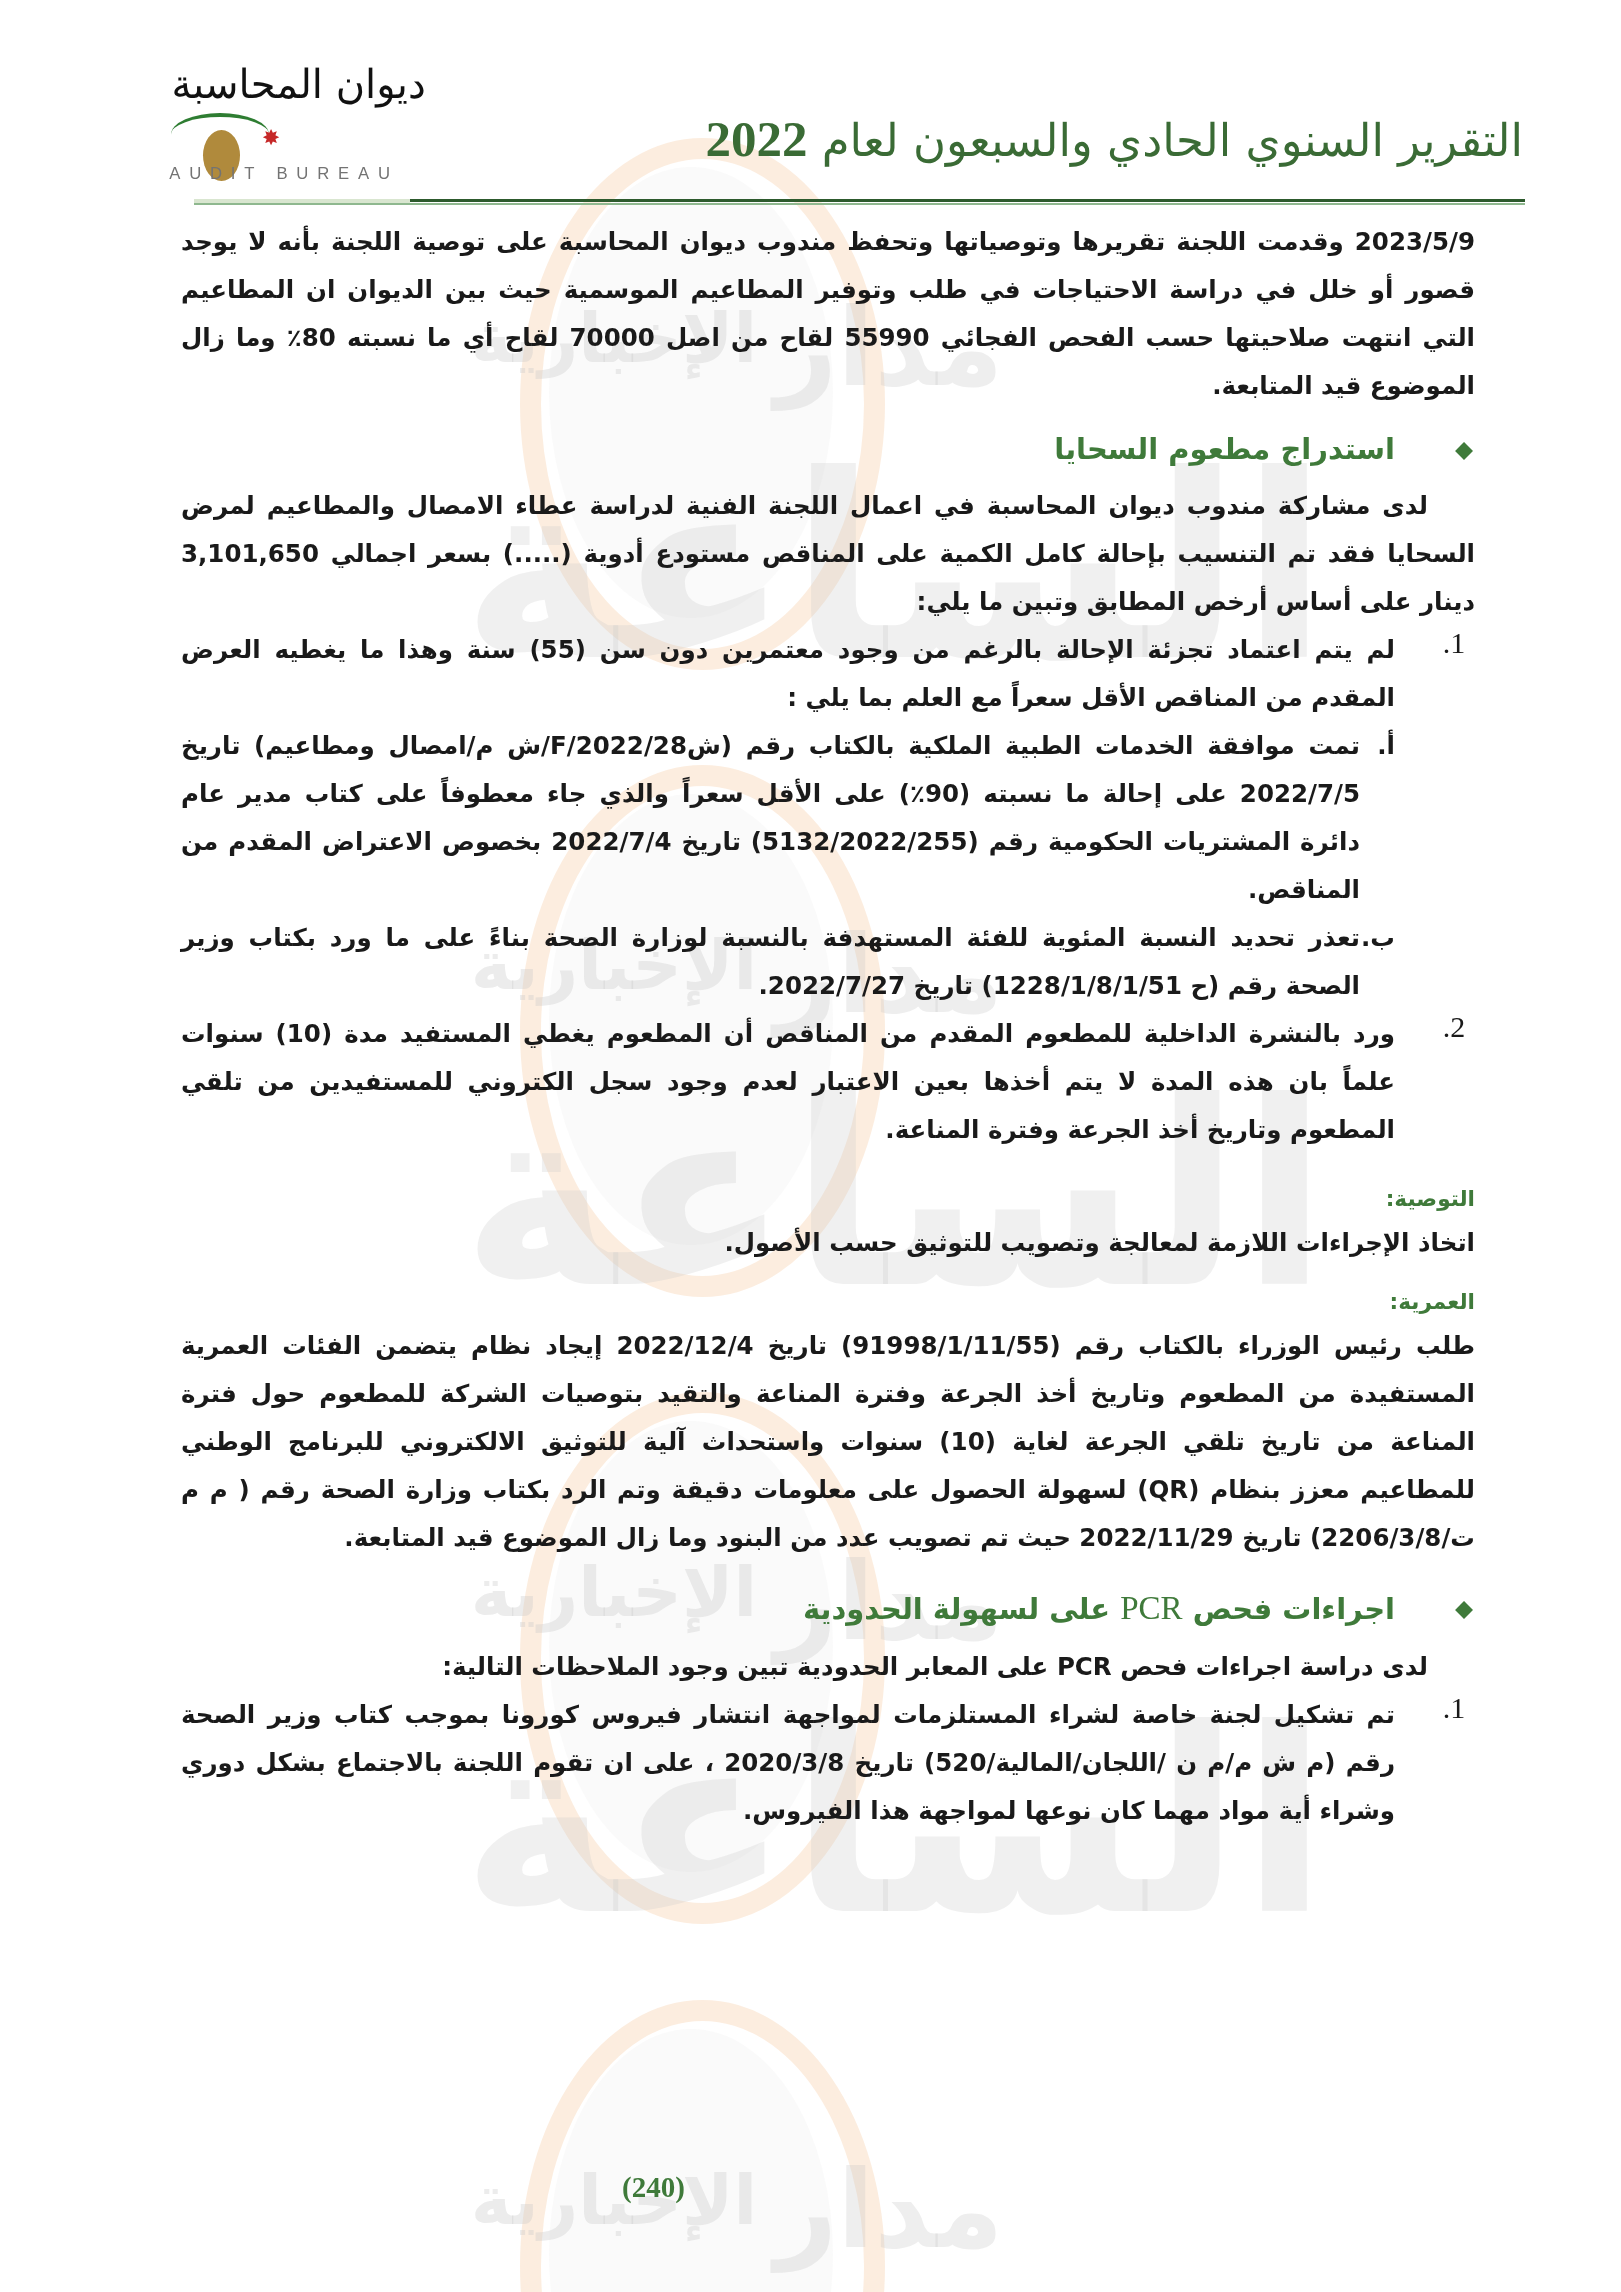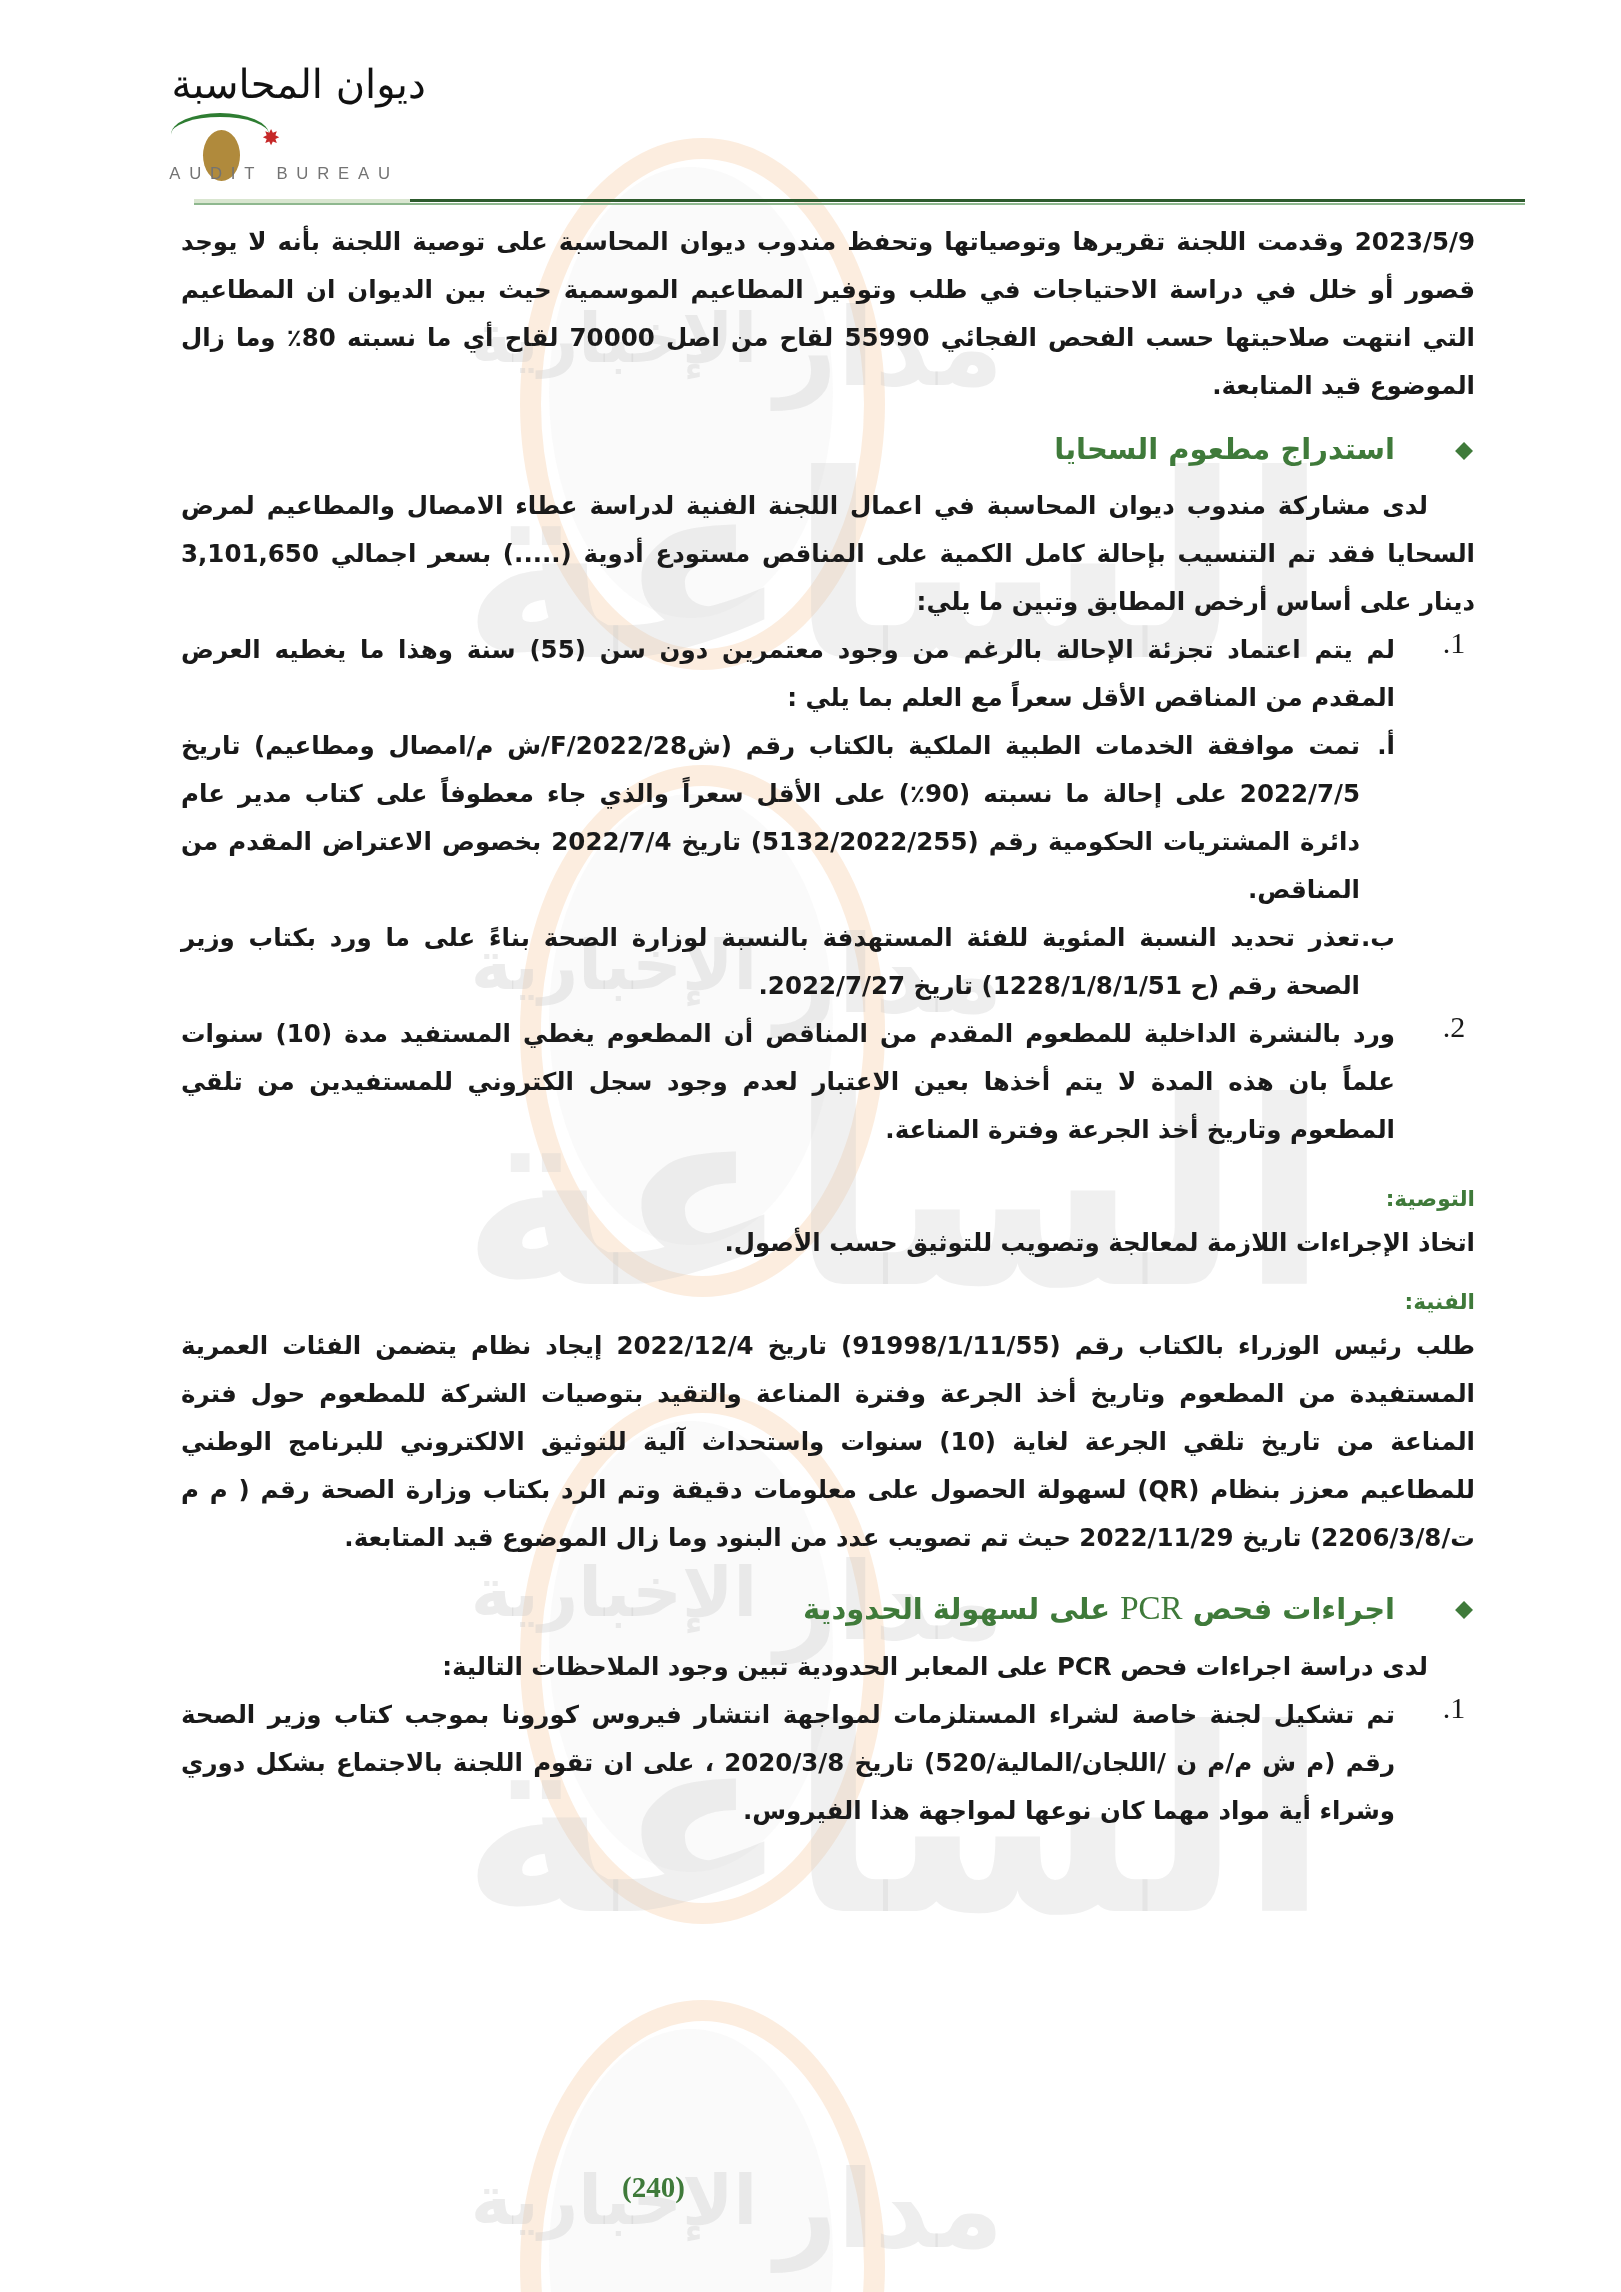--- a/index.html
+++ b/index.html
@@ -95,20 +95,23 @@
 </div>
 
 <div class="header">
   <div class="logo">
     <div class="logo-arc"></div>
     <div class="logo-seal"></div>
     <span class="logo-star">✸</span>
     <div class="logo-ar">ديوان المحاسبة</div>
     <div class="logo-en">AUDIT BUREAU</div>
   </div>
+  <div class="report-title">
+    <span>التقرير السنوي الحادي والسبعون لعام </span><span class="year">2022</span>
+  </div>
   <div class="rule-top"></div>
   <div class="rule-bot"></div>
   <div class="rule-light"></div>
 </div>
 
 <div class="content">
 
   <p class="p">2023/5/9 وقدمت اللجنة تقريرها وتوصياتها وتحفظ مندوب ديوان المحاسبة على توصية اللجنة بأنه لا يوجد قصور أو خلل في دراسة الاحتياجات في طلب وتوفير المطاعيم الموسمية حيث بين الديوان ان المطاعيم التي انتهت صلاحيتها حسب الفحص الفجائي 55990 لقاح من اصل 70000 لقاح أي ما نسبته 80٪ وما زال الموضوع قيد المتابعة.</p>
 
   <div class="section-title" style="margin-top:13.7px;">
@@ -139,21 +142,21 @@
 
   <div class="list-item">
     <span class="marker">2.</span>
     <p class="p">ورد بالنشرة الداخلية للمطعوم المقدم من المناقص أن المطعوم يغطي المستفيد مدة (10) سنوات علماً بان هذه المدة لا يتم أخذها بعين الاعتبار لعدم وجود سجل الكتروني للمستفيدين من تلقي المطعوم وتاريخ أخذ الجرعة وفترة المناعة.</p>
   </div>
 
 
   <div class="label" style="margin-top:23.5px;">التوصية:</div>
   <p class="p">اتخاذ الإجراءات اللازمة لمعالجة وتصويب للتوثيق حسب الأصول.</p>
 
-  <div class="label">الفنية:</div>
+  <div class="label">العمرية:</div>
   <p class="p">طلب رئيس الوزراء بالكتاب رقم (91998/1/11/55) تاريخ 2022/12/4 إيجاد نظام يتضمن الفئات العمرية المستفيدة من المطعوم وتاريخ أخذ الجرعة وفترة المناعة والتقيد بتوصيات الشركة للمطعوم حول فترة المناعة من تاريخ تلقي الجرعة لغاية (10) سنوات واستحداث آلية للتوثيق الالكتروني للبرنامج الوطني للمطاعيم معزز بنظام (QR) لسهولة الحصول على معلومات دقيقة وتم الرد بكتاب وزارة الصحة رقم ( م م ت/2206/3/8) تاريخ 2022/11/29 حيث تم تصويب عدد من البنود وما زال الموضوع قيد المتابعة.</p>
 
   <div class="section-title" style="margin-top:21.6px;">
     <span class="bullet">◆</span>
     <span>اجراءات فحص </span><span class="latin">PCR</span><span> على لسهولة الحدودية</span>
   </div>
 
   <p class="p indent-first">لدى دراسة اجراءات فحص PCR على المعابر الحدودية تبين وجود الملاحظات التالية:</p>
 
   <div class="list-item">

